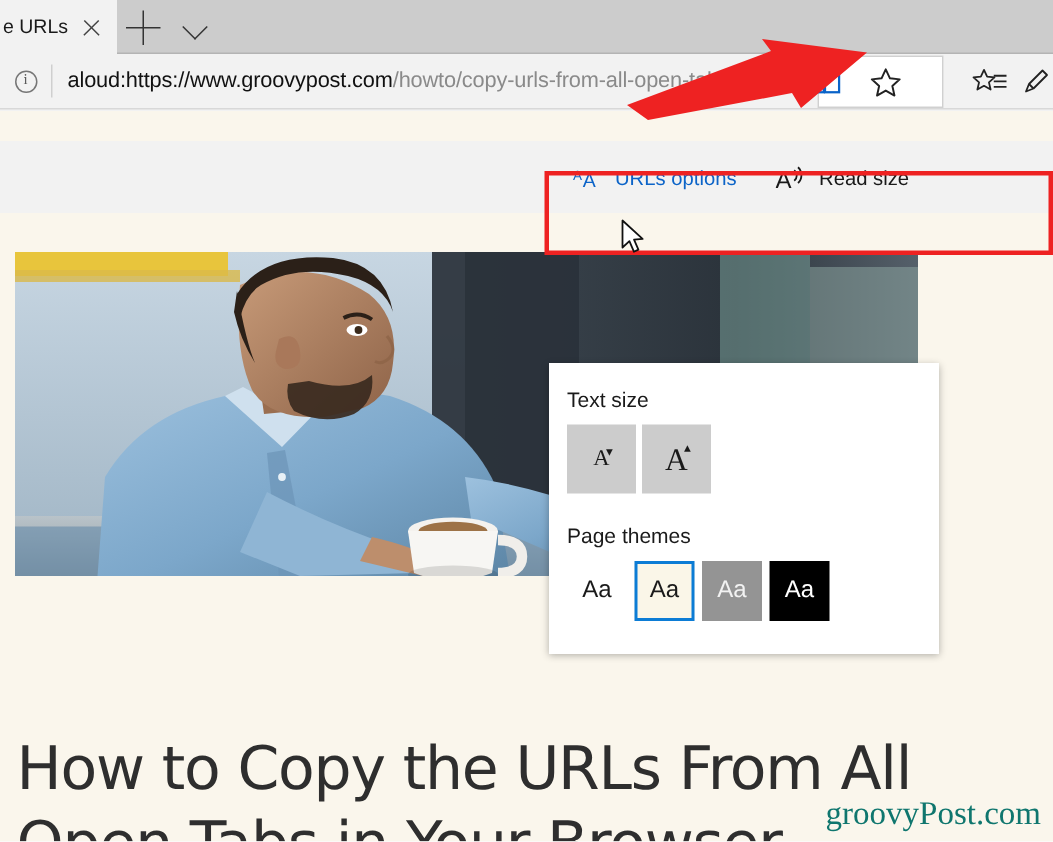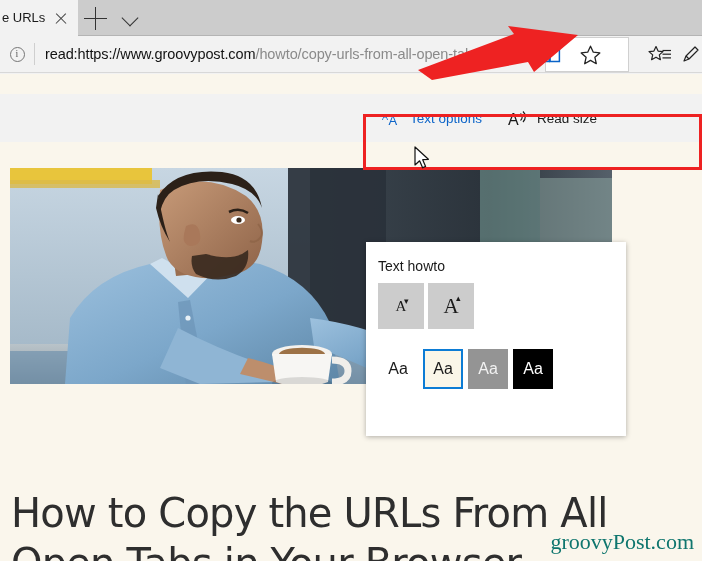--- a/index.html
+++ b/index.html
@@ -261,21 +261,21 @@
     <div class="newtab"></div>
     <div class="tabmenu"></div>
   </div>
 
   <div class="addrbar">
     <div class="info-icon">
       <span class="info-circle">i</span>
     </div>
     <div class="addr-divider"></div>
     <div class="url-text">
-      <span class="strong">read:https://www.groovypost.com</span><span>/howto/copy-urls-from-all-open-tabs-in-browser/</span>
+      <span class="strong">aloud:https://www.groovypost.com</span><span>/howto/copy-urls-from-all-open-tabs-in-browser/</span>
     </div>
   </div>
 
   <div class="icon-hl"></div>
 
   <div class="toolbtns">
 
     <div class="tbtn">
       <svg width="22" height="17" viewBox="0 0 22 17">
         <rect x="0.8" y="1.2" width="9.4" height="14.3" fill="none" stroke="#0a63c8" stroke-width="1.5"></rect>
@@ -314,21 +314,21 @@
 
     <div class="reader-toolbar">
 
       <div class="rtb-item active">
         <span class="ico-aa">
           <svg width="21" height="17" viewBox="0 0 21 17">
             <text x="0" y="10" font-family="Liberation Sans, sans-serif" font-size="9" fill="#0c64c8">A</text>
             <text x="6.5" y="14.5" font-family="Liberation Sans, sans-serif" font-size="13" fill="#0c64c8">A</text>
           </svg>
         </span>
-        <span>Text options</span>
+        <span>URLs options</span>
       </div>
 
       <div class="rtb-gap"></div>
 
       <div class="rtb-item">
         <span class="ico-voice">
           <svg width="22" height="17" viewBox="0 0 22 17">
             <text x="0" y="15" font-family="Liberation Sans, sans-serif" font-size="16" fill="#1a1a1a">A</text>
             <path d="M12.5 3.5 A4.5 4.5 0 0 1 12.5 10.5" fill="none" stroke="#1a1a1a" stroke-width="1.2"></path>
             <path d="M15 1.5 A7.2 7.2 0 0 1 15 12" fill="none" stroke="#1a1a1a" stroke-width="1.2"></path>
@@ -421,32 +421,33 @@
         <ellipse cx="292" cy="186" rx="30" ry="9" fill="#f4f2ee"></ellipse>
         <ellipse cx="292" cy="186" rx="23" ry="6.2" fill="#9d7246"></ellipse>
         <path d="M262 186 L266 214 Q292 224 318 214 L322 186 Z" fill="#f7f6f3"></path>
         <path d="M322 192 q16 0 16 11 q0 11 -16 11" fill="none" stroke="#f0eeea" stroke-width="7"></path>
 
         <ellipse cx="292" cy="215" rx="30" ry="6" fill="#000" opacity="0.12"></ellipse>
       </svg>
     </div>
 
     <div class="flyout">
-      <div class="fly-label">Text howto</div>
+      <div class="fly-label">Text size</div>
       <div class="sizebtns">
         <div class="sizebtn">
           <span class="glyph-a">A</span>
           <span class="caret" style="left:26px; top:14px;">▾</span>
         </div>
         <div class="sizebtn big">
           <span class="glyph-a">A</span>
           <span class="caret" style="left:28px; top:11px;">▴</span>
         </div>
       </div>
 
+      <div class="fly-label">Page themes</div>
       <div class="themes">
         <div class="theme t-white">
           <span>Aa</span>
         </div>
         <div class="theme t-sepia">
           <span>Aa</span>
         </div>
         <div class="theme t-gray">
           <span>Aa</span>
         </div>

